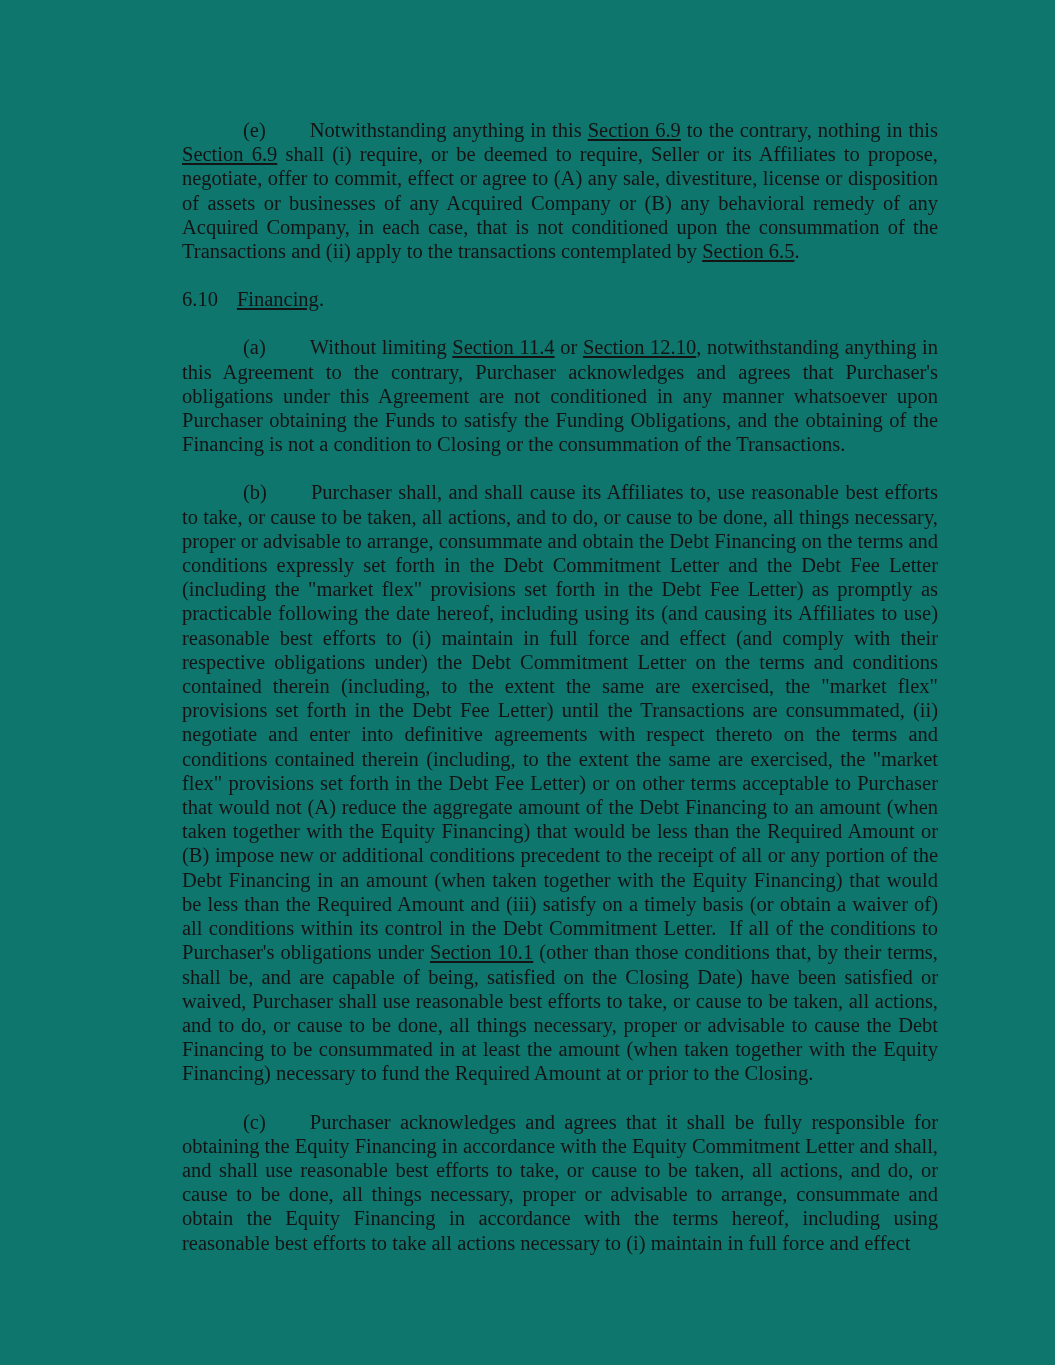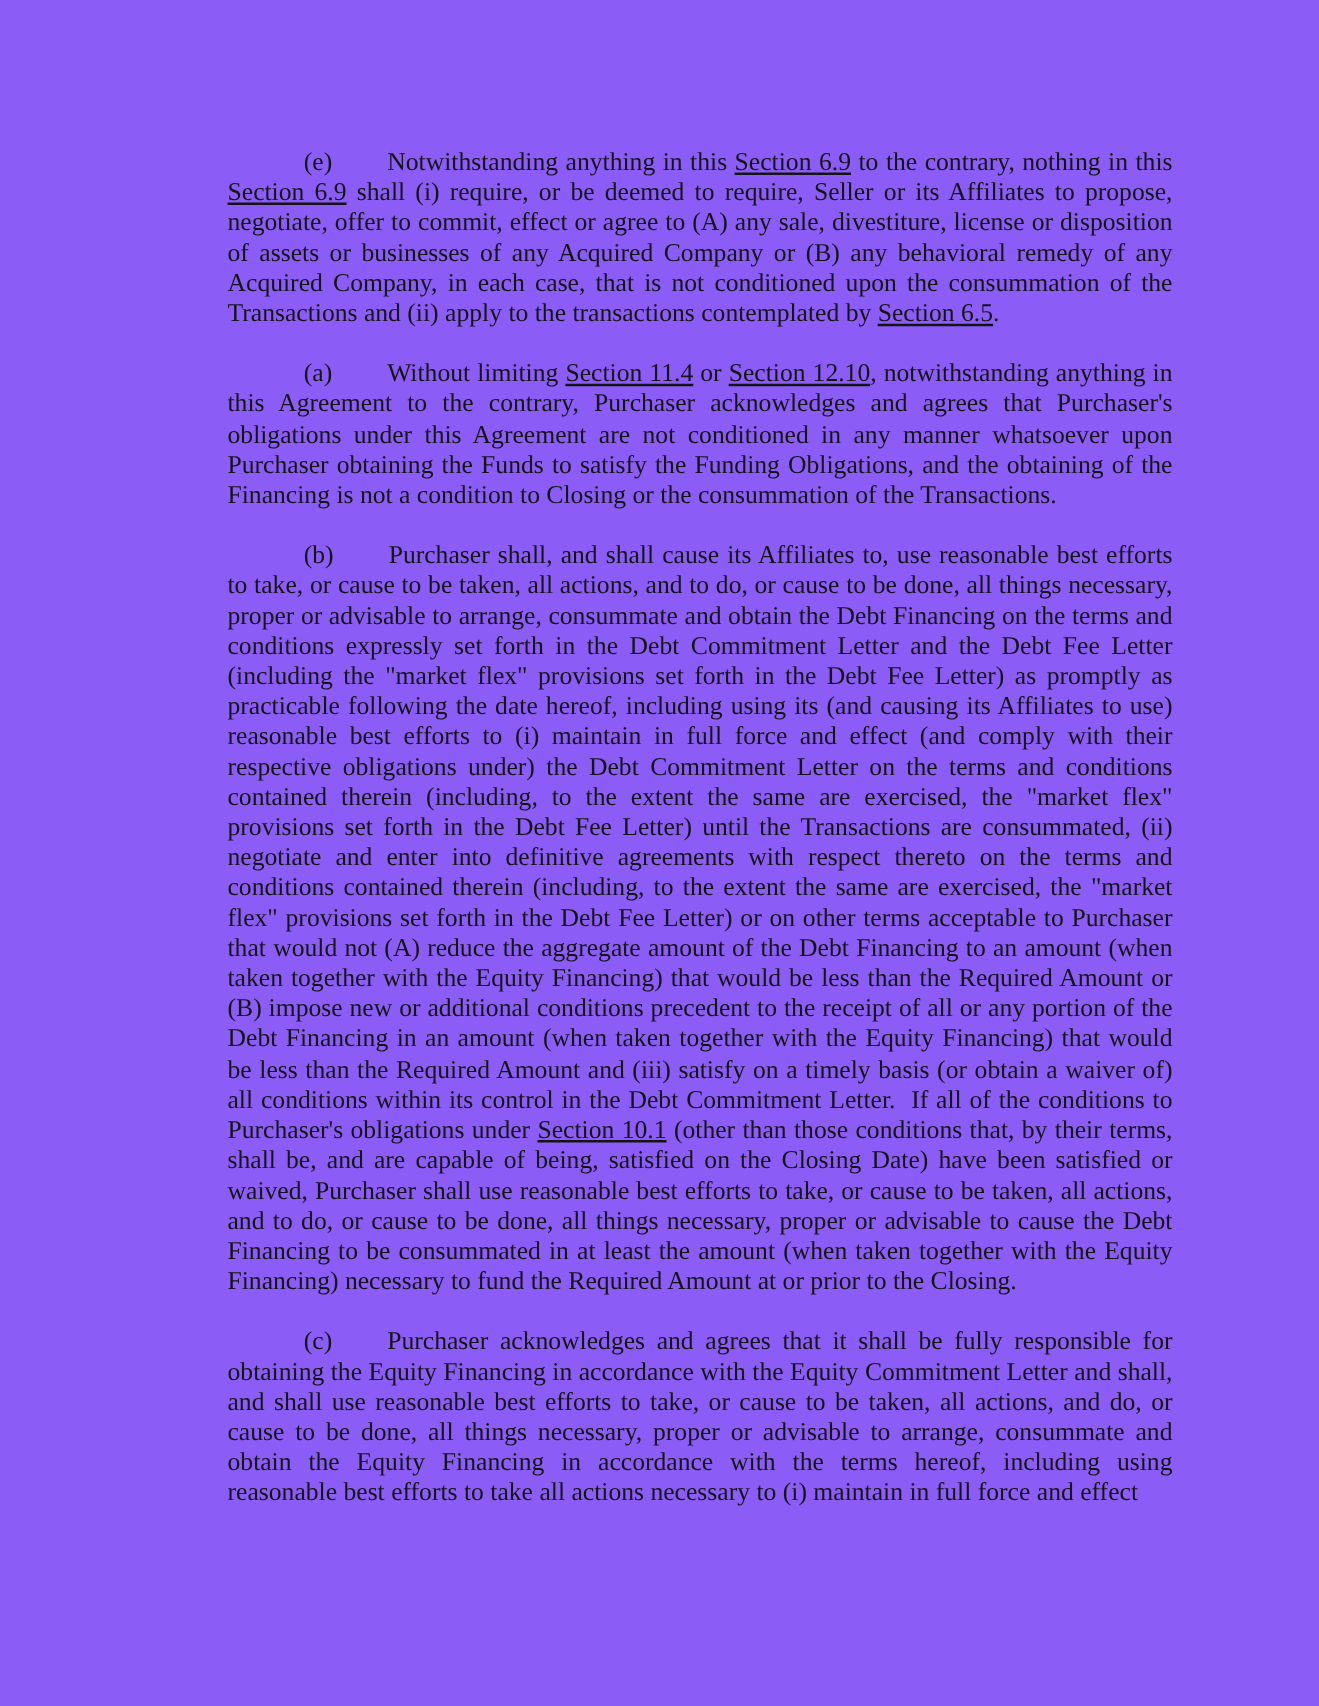--- a/index.html
+++ b/index.html
@@ -4,21 +4,21 @@
 <style>
   html, body {
     margin: 0;
     padding: 0;
     background: #ffffff;
   }
   .page {
     position: relative;
     width: 1055px;
     height: 1365px;
-    background: #8b5cf6;
+    background: #0f766e;
     overflow: hidden;
   }
   .content {
     position: absolute;
     left: 182px;
     top: 118px;
     width: 756px;
     font-family: "Liberation Serif", "DejaVu Serif", serif;
     font-size: 20.5px;
     line-height: 24.2px;
@@ -47,20 +47,21 @@
   }
 </style>
 </head>
 <body>
 
 <div class="page">
   <div class="content">
 
     <p class="para"><span>(e)</span><span class="tab"></span><span class="segs"><span>Notwithstanding anything in this </span><span class="u">Section 6.9</span><span> to the contrary, nothing in this </span><span class="u">Section 6.9</span><span> shall (i) require, or be deemed to require, Seller or its Affiliates to propose, negotiate, offer to commit, effect or agree to (A) any sale, divestiture, license or disposition of assets or businesses of any Acquired Company or (B) any behavioral remedy of any Acquired Company, in each case, that is not conditioned upon the consummation of the Transactions and (ii) apply to the transactions contemplated by </span><span class="u">Section 6.5</span><span>.</span></span></p>
 
+    <p class="heading"><span>6.10</span><span class="tab-sm"></span><span class="segs"><span class="u">Financing</span><span>.</span></span></p>
 
     <p class="para"><span>(a)</span><span class="tab"></span><span class="segs"><span>Without limiting </span><span class="u">Section 11.4</span><span> or </span><span class="u">Section 12.10</span><span>, notwithstanding anything in this Agreement to the contrary, Purchaser acknowledges and agrees that Purchaser's obligations under this Agreement are not conditioned in any manner whatsoever upon Purchaser obtaining the Funds to satisfy the Funding Obligations, and the obtaining of the Financing is not a condition to Closing or the consummation of the Transactions.</span></span></p>
 
     <p class="para"><span>(b)</span><span class="tab"></span><span class="segs"><span>Purchaser shall, and shall cause its Affiliates to, use reasonable best efforts to take, or cause to be taken, all actions, and to do, or cause to be done, all things necessary, proper or advisable to arrange, consummate and obtain the Debt Financing on the terms and conditions expressly set forth in the Debt Commitment Letter and the Debt Fee Letter (including the "market flex" provisions set forth in the Debt Fee Letter) as promptly as practicable following the date hereof, including using its (and causing its Affiliates to use) reasonable best efforts to (i) maintain in full force and effect (and comply with their respective obligations under) the Debt Commitment Letter on the terms and conditions contained therein (including, to the extent the same are exercised, the "market flex" provisions set forth in the Debt Fee Letter) until the Transactions are consummated, (ii) negotiate and enter into definitive agreements with respect thereto on the terms and conditions contained therein (including, to the extent the same are exercised, the "market flex" provisions set forth in the Debt Fee Letter) or on other terms acceptable to Purchaser that would not (A) reduce the aggregate amount of the Debt Financing to an amount (when taken together with the Equity Financing) that would be less than the Required Amount or (B) impose new or additional conditions precedent to the receipt of all or any portion of the Debt Financing in an amount (when taken together with the Equity Financing) that would be less than the Required Amount and (iii) satisfy on a timely basis (or obtain a waiver of) all conditions within its control in the Debt Commitment Letter.&nbsp; If all of the conditions to Purchaser's obligations under </span><span class="u">Section 10.1</span><span> (other than those conditions that, by their terms, shall be, and are capable of being, satisfied on the Closing Date) have been satisfied or waived, Purchaser shall use reasonable best efforts to take, or cause to be taken, all actions, and to do, or cause to be done, all things necessary, proper or advisable to cause the Debt Financing to be consummated in at least the amount (when taken together with the Equity Financing) necessary to fund the Required Amount at or prior to the Closing.</span></span></p>
 
     <p class="para"><span>(c)</span><span class="tab"></span><span class="segs"><span>Purchaser acknowledges and agrees that it shall be fully responsible for obtaining the Equity Financing in accordance with the Equity Commitment Letter and shall, and shall use reasonable best efforts to take, or cause to be taken, all actions, and do, or cause to be done, all things necessary, proper or advisable to arrange, consummate and obtain the Equity Financing in accordance with the terms hereof, including using reasonable best efforts to take all actions necessary to (i) maintain in full force and effect</span></span></p>
 
   </div>
 </div>
 

